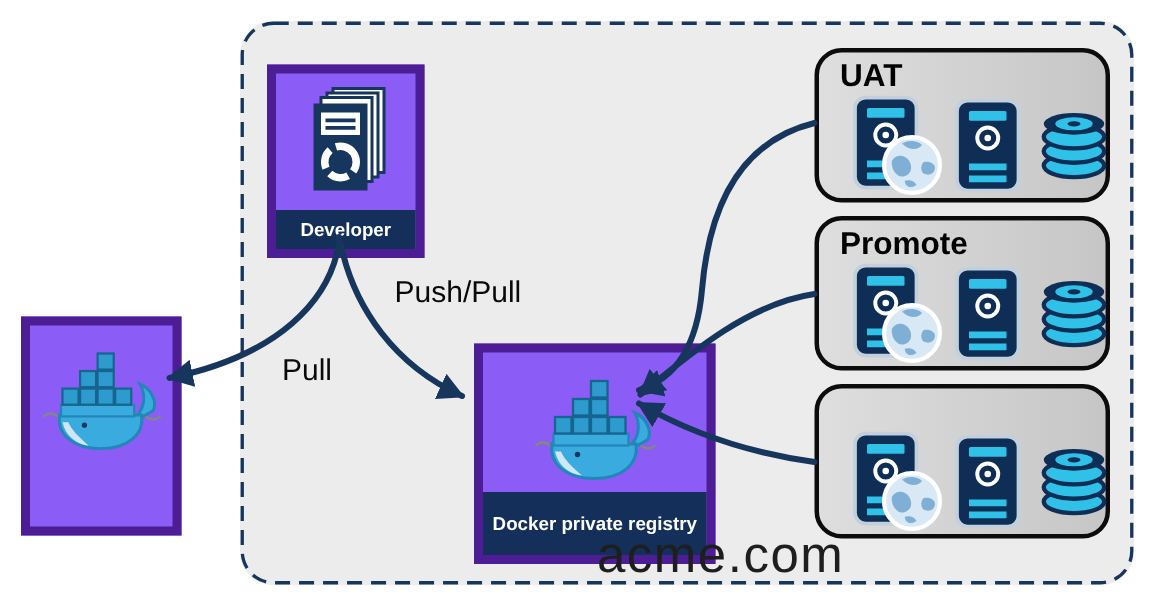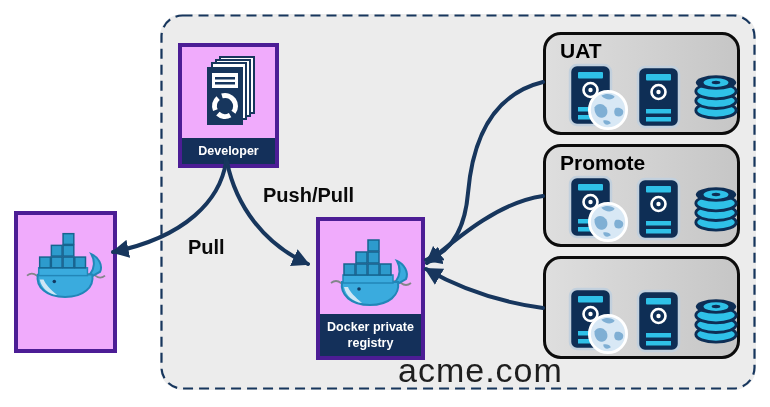--- a/index.html
+++ b/index.html
@@ -11,50 +11,50 @@
   .acme-boundary{
     position:absolute;left:160px;top:14px;width:596px;height:376px;
     background:#ececec;border-radius:22px;z-index:1;
   }
   .acme-boundary svg{position:absolute;left:0;top:0;}
   .acme-label{
     position:absolute;left:398px;top:351px;z-index:5;
     font-size:34px;color:#1e1e1e;letter-spacing:1px;
   }
   
-  .node-box{position:absolute;background:#f0abfc;border:4px solid #4c1d95;z-index:3;}
+  .node-box{position:absolute;background:#8b5cf6;border:6px solid #4c1d95;z-index:3;}
   .node-icon-area{position:absolute;left:0;right:0;top:0;display:flex;align-items:center;justify-content:center;}
   .node-band{
     position:absolute;left:0;right:0;bottom:0;background:#14305a;color:#fff;
     font-weight:bold;font-size:12.5px;line-height:1.3;text-align:center;
     display:flex;align-items:center;justify-content:center;
   }
   #developer-box{left:178px;top:43px;width:93px;height:117px;}
   #developer-box .node-icon-area{height:89px;}
   #developer-box .node-band{height:26px;}
   #public-registry-box{left:14px;top:211px;width:95px;height:134px;}
   #public-registry-box .node-icon-area{height:90px;}
   #public-registry-box .node-band{height:42px;}
-  #private-registry-box{left:316px;top:217px;width:101px;height:135px;}
+  #private-registry-box{left:316px;top:229px;width:101px;height:135px;padding-left:48px;}
   #private-registry-box .node-icon-area{height:91px;}
   #private-registry-box .node-band{height:42px;}
   
   .env-box{
     position:absolute;left:543px;width:197px;height:103px;z-index:3;
     background:linear-gradient(to right,#dedede,#c6c6c6);
     border:3px solid #0c0c0c;border-radius:18px;box-sizing:border-box;
   }
   #env-uat{top:32px;} #env-promote{top:144px;} #env-production{top:256px;}
   .env-title{position:absolute;left:14px;top:4px;font-size:21px;font-weight:bold;color:#000;}
   .env-server-1{position:absolute;left:22px;top:28px;}
   .env-globe{position:absolute;left:41px;top:54px;z-index:2;}
   .env-server-2{position:absolute;left:90px;top:30px;}
   .env-db{position:absolute;left:146px;top:36px;}
   
-  .flow-label{position:absolute;z-index:5;font-weight:bold;color:#0a0a0a;}
+  .flow-label{position:absolute;z-index:5;font-weight:normal;color:#0a0a0a;}
   #label-pull{left:188px;top:236px;font-size:20px;text-align:center;}
   #label-push-pull{left:263px;top:184px;font-size:20px;}
   #label-pull-deploy{left:474px;top:236px;font-size:20px;line-height:1.15;white-space:pre-line;}
   
   #arrows{position:absolute;left:0;top:0;z-index:4;pointer-events:none;}
 </style>
 </head>
 <body>
 
 <svg width="0" height="0" style="position:absolute">

